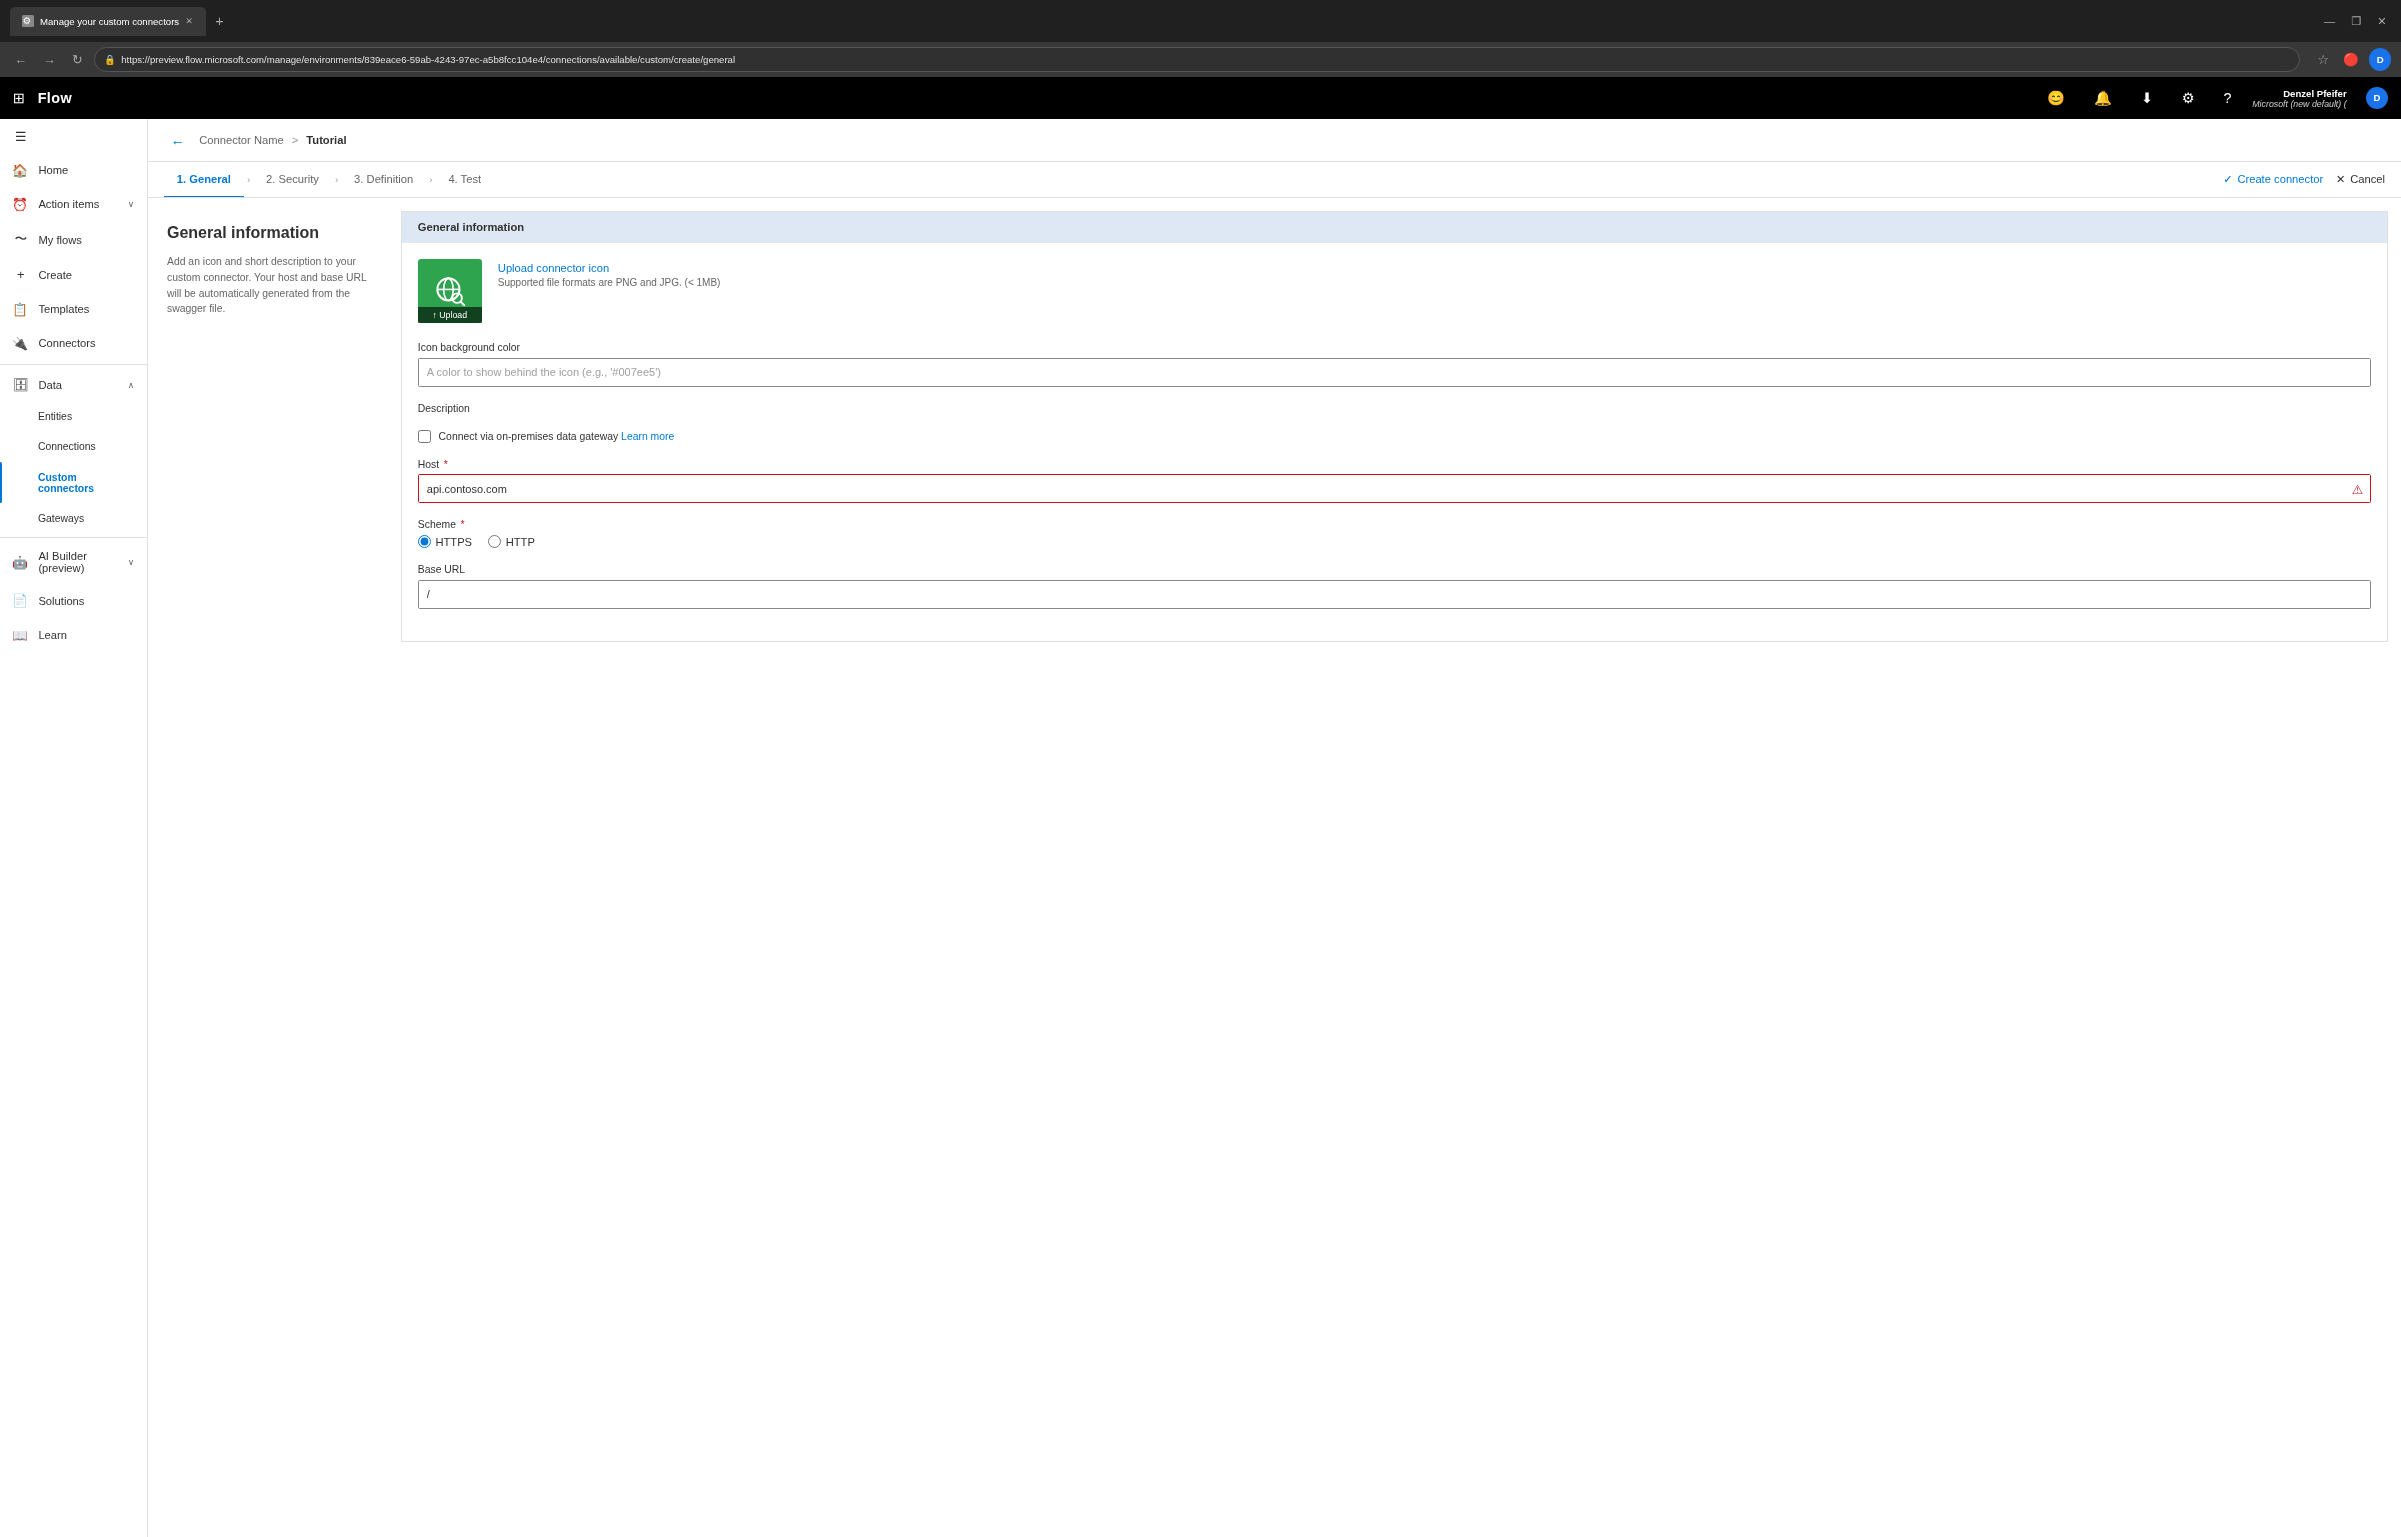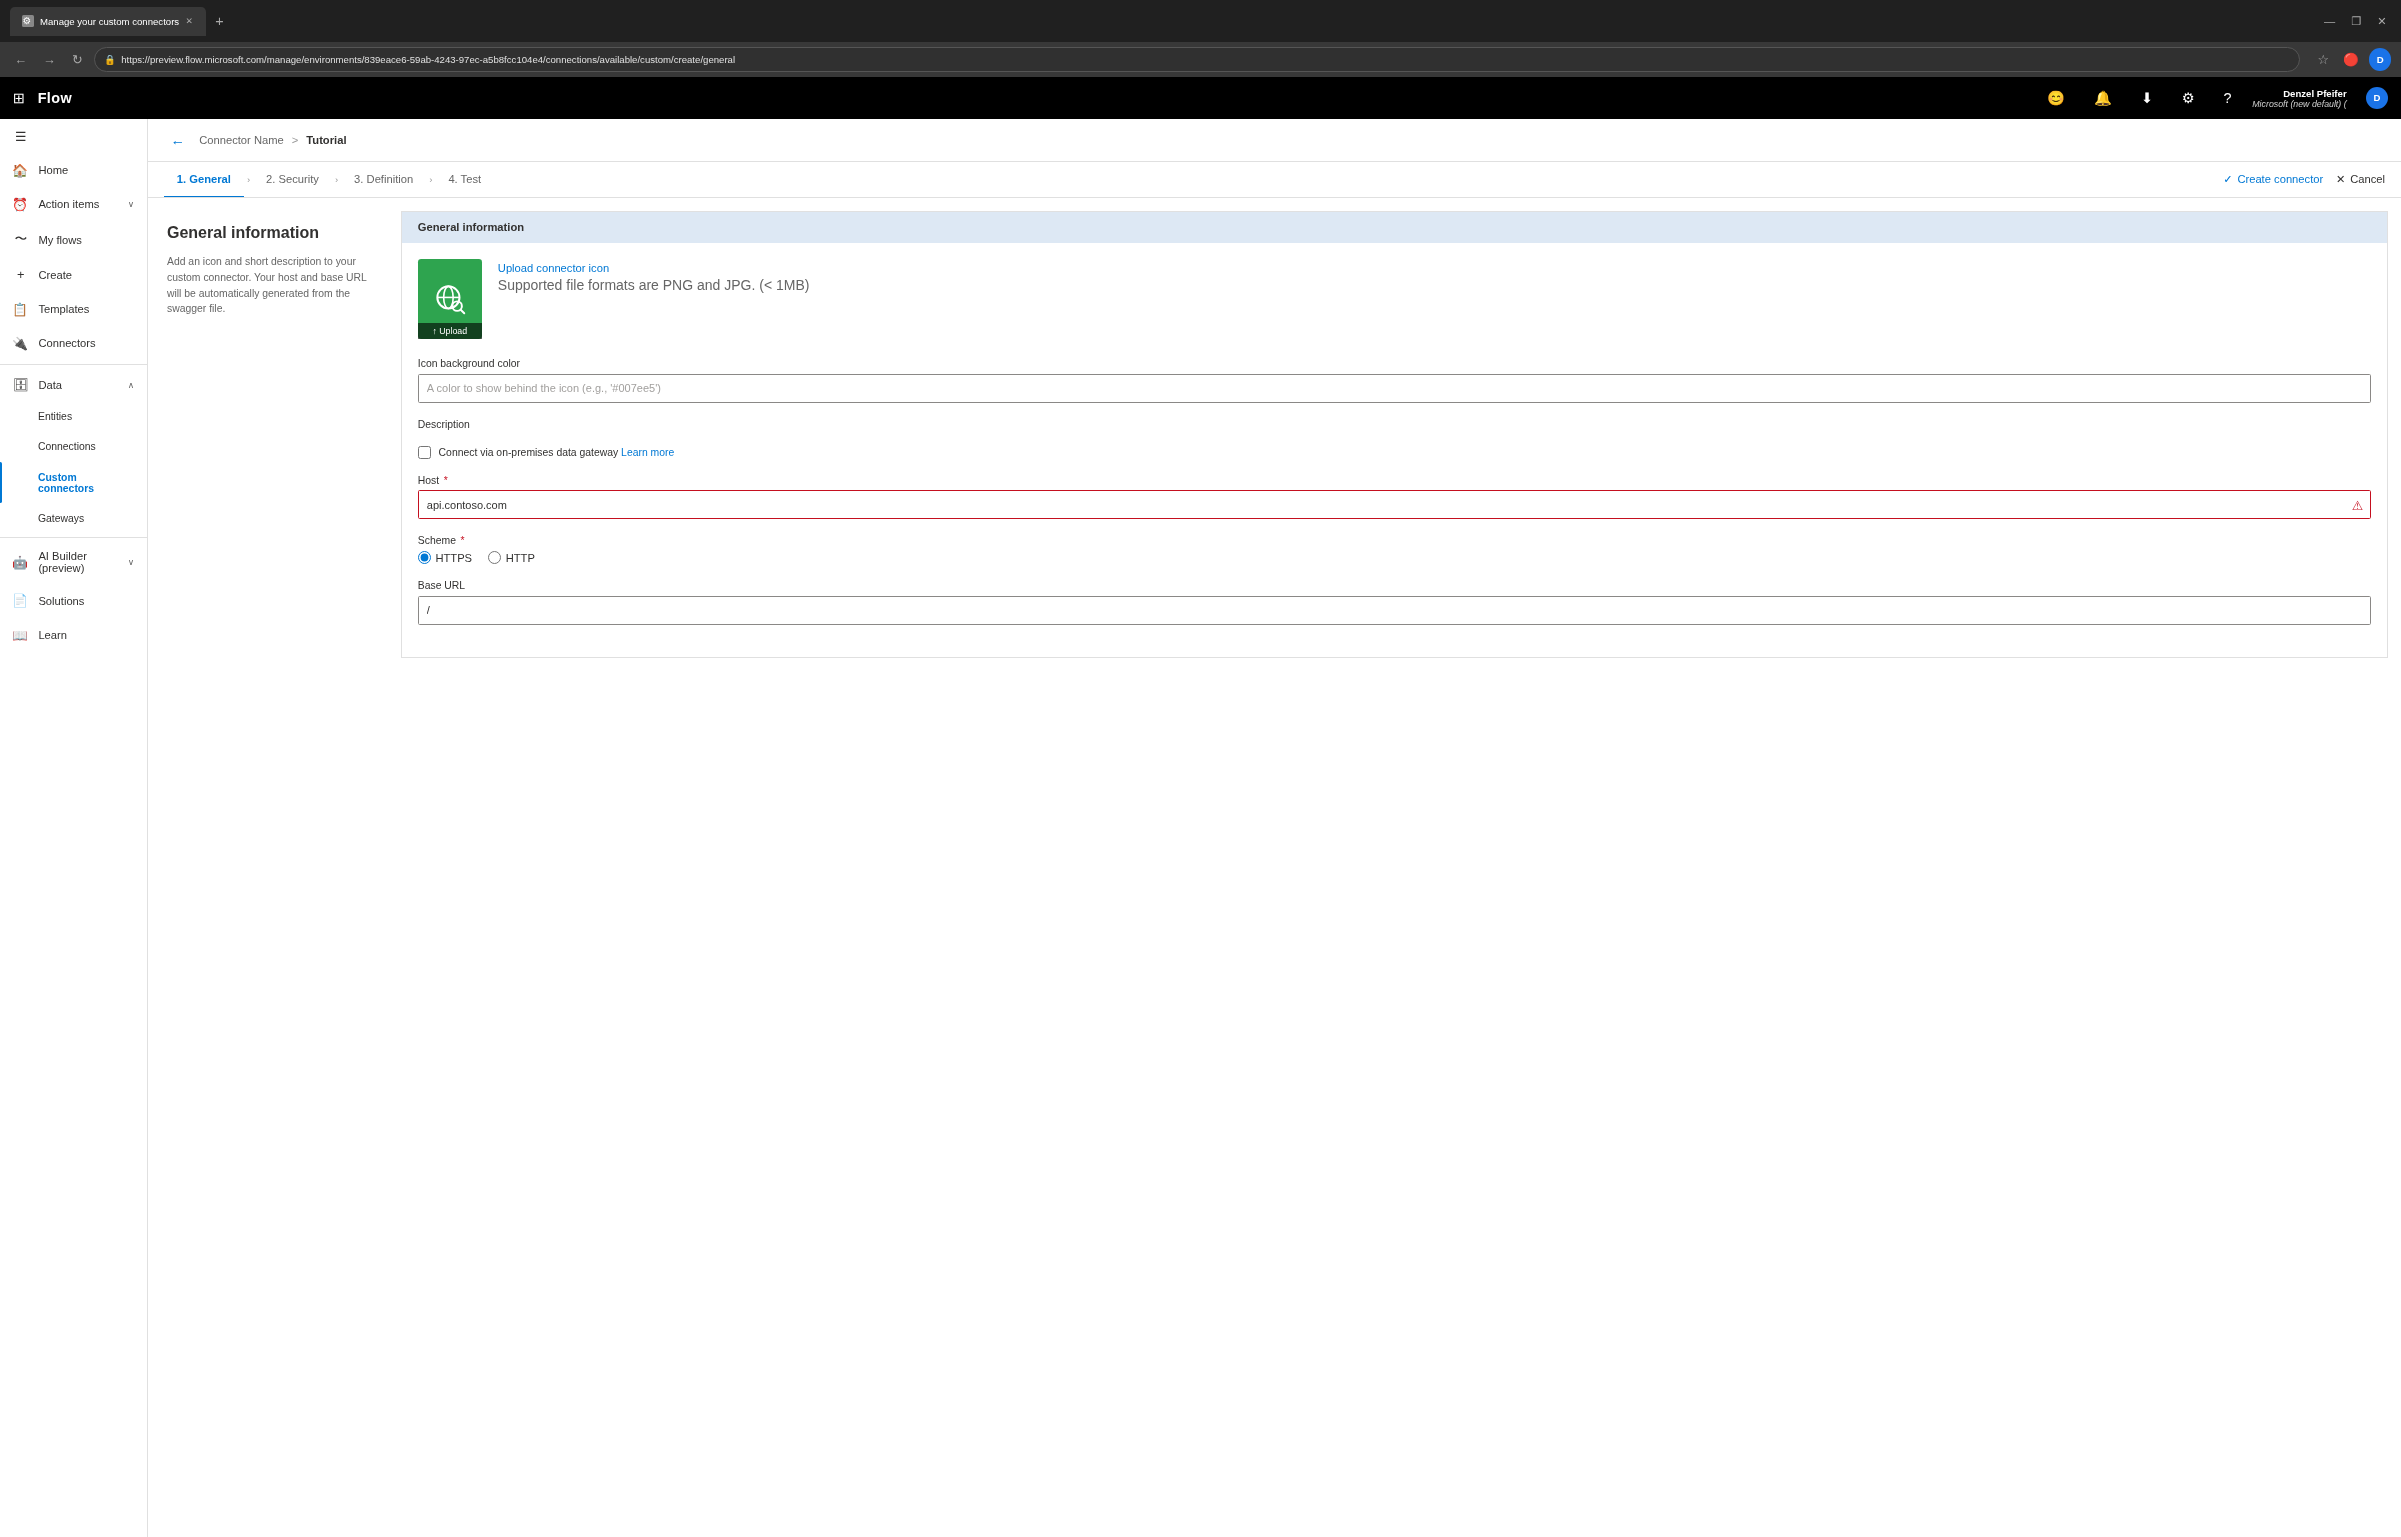--- a/index.html
+++ b/index.html
@@ -231,21 +231,21 @@
 
     
     .icon-upload-section {
       display: flex;
       align-items: flex-start;
       gap: 16px;
       margin-bottom: 19px;
     }
     .connector-icon-preview {
       width: 64px;
-      height: 80px;
+      height: 64px;
       background: #2ea44f;
       border-radius: 3.2px;
       display: flex;
       align-items: center;
       justify-content: center;
       flex-shrink: 0;
       position: relative;
     }
     .upload-btn {
       position: absolute;
@@ -258,21 +258,21 @@
       display: flex;
       align-items: center;
       justify-content: center;
       gap: 3.2px;
       padding: 3.2px;
       cursor: pointer;
       border: none;
     }
     .icon-upload-info { display: flex; flex-direction: column; gap: 3.2px; padding-top: 3.2px; }
     .upload-connector-icon-link { color: #0078d4; font-size: 11.2px; font-weight: 500; cursor: pointer; text-decoration: none; }
-    .upload-hint { color: #666; font-size: 14px; }
+    .upload-hint { color: #666; font-size: 10px; }
 
     
     .form-group { margin-bottom: 16px; }
     .form-label { display: block; font-size: 10.4px; color: #323130; margin-bottom: 4.8px; font-weight: 500; }
     .form-label .required { color: #c50f1f; margin-left: 1.6px; }
     .form-input {
       width: 100%;
       height: 29px;
       border: 0.8px solid #8a8886;
       border-radius: 1.6px;

